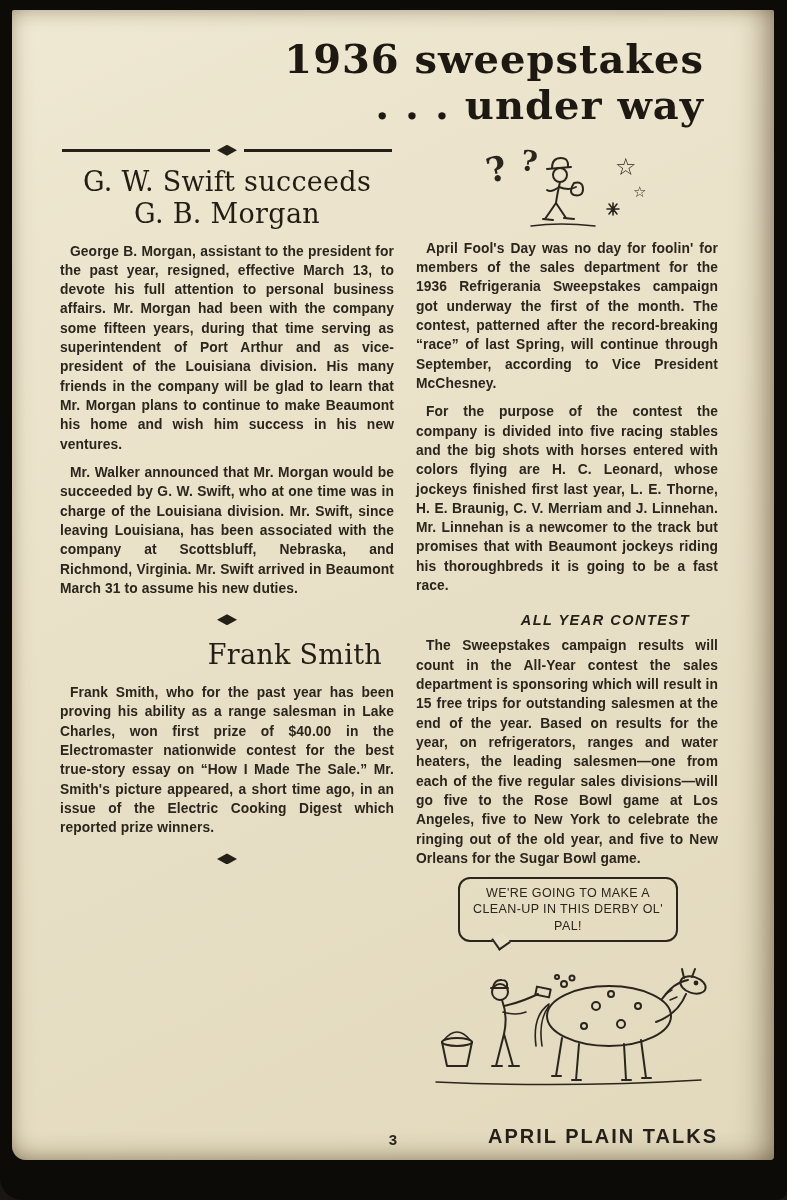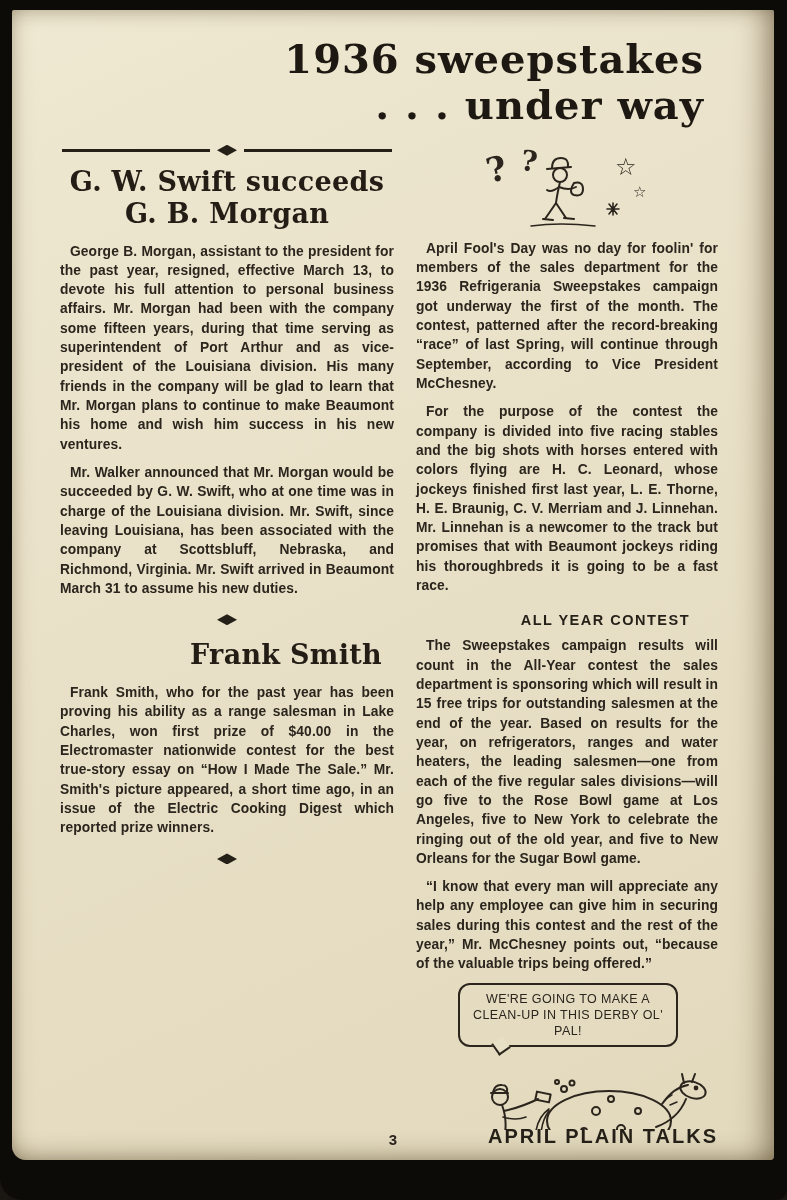--- a/index.html
+++ b/index.html
@@ -38,33 +38,33 @@
   .rule-divider{display:flex;align-items:center;gap:7px;margin:2px 2px 10px 2px;}
   .rule-divider .line{flex:1;height:2.5px;background:#241f17;}
   .diamond{
     width:20px;height:11px;background:#241f17;
     clip-path:polygon(50% 0,100% 50%,50% 100%,0 50%);
     flex:0 0 auto;
   }
   .diamond-solo{margin:16px auto 14px auto;}
   
   h2{
-    font-family:"DejaVu Serif",serif;font-weight:bold;color:#231d15;
+    font-family:"DejaVu Serif",serif;font-weight:normal;color:#231d15;
     font-size:27px;line-height:1.18;margin:6px 0 12px 0;letter-spacing:.3px;
   }
   h2.center{text-align:center;}
   h2.right{text-align:right;padding-right:12px;}
   
   p.body{
     margin:0 0 9px 0;font-size:13.8px;line-height:1.4;font-weight:700;
     text-align:justify;text-indent:10px;color:#2b251d;letter-spacing:.1px;
   }
   .subhead{
     font-size:14.5px;font-weight:700;letter-spacing:1.5px;color:#241f17;
-    text-align:right;padding:8px 28px 8px 0;
+    text-align:right;padding:8px 28px 8px 0;font-style:italic;
   }
   
   .cartoon1-wrap{text-align:center;margin:0 0 6px 0;}
   .cartoon2-wrap{margin-top:6px;}
   .bubble{
     position:relative;display:block;width:198px;margin:0 0 12px 42px;
     border:2px solid #2b251d;border-radius:12px;padding:6px 9px;
     font-size:12.5px;line-height:1.3;font-weight:400;letter-spacing:.4px;
     text-align:center;color:#2b251d;background:transparent;
   }
@@ -157,21 +157,20 @@
             <text x="158" y="54" font-size="15" font-family="DejaVu Sans" fill="#2b251d">☆</text>
           </svg>
         </div>
 
         <p class="body">April Fool's Day was no day for foolin' for members of the sales department for the 1936 Refrigerania Sweepstakes campaign got underway the first of the month. The contest, patterned after the record-breaking “race” of last Spring, will continue through September, according to Vice President McChesney.</p>
         <p class="body">For the purpose of the contest the company is divided into five racing stables and the big shots with horses entered with colors flying are H. C. Leonard, whose jockeys finished first last year, L. E. Thorne, H. E. Braunig, C. V. Merriam and J. Linnehan. Mr. Linnehan is a newcomer to the track but promises that with Beaumont jockeys riding his thoroughbreds it is going to be a fast race.</p>
 
         <div class="subhead">ALL YEAR CONTEST</div>
 
         <p class="body">The Sweepstakes campaign results will count in the All-Year contest the sales department is sponsoring which will result in 15 free trips for outstanding salesmen at the end of the year. Based on results for the year, on refrigerators, ranges and water heaters, the leading salesmen—one from each of the five regular sales divisions—will go five to the Rose Bowl game at Los Angeles, five to New York to celebrate the ringing out of the old year, and five to New Orleans for the Sugar Bowl game.</p>
-        <p class="body">“I know that every man will appreciate any help any employee can give him in securing sales during this contest and the rest of the year,” Mr. McChesney points out, “because of the valuable trips being offered.”</p>
 
         <div class="cartoon2-wrap">
           <div class="bubble">
             <span>WE'RE GOING TO MAKE A CLEAN-UP IN THIS DERBY OL' PAL!</span>
             <span class="tail"></span>
           </div>
           <svg viewBox="0 0 300 135" width="300" height="135" aria-hidden="true">
             <g fill="none" stroke="#2b251d" stroke-width="2" stroke-linecap="round" stroke-linejoin="round">
               <g>
                 <ellipse cx="193" cy="62" rx="62" ry="30"></ellipse>

